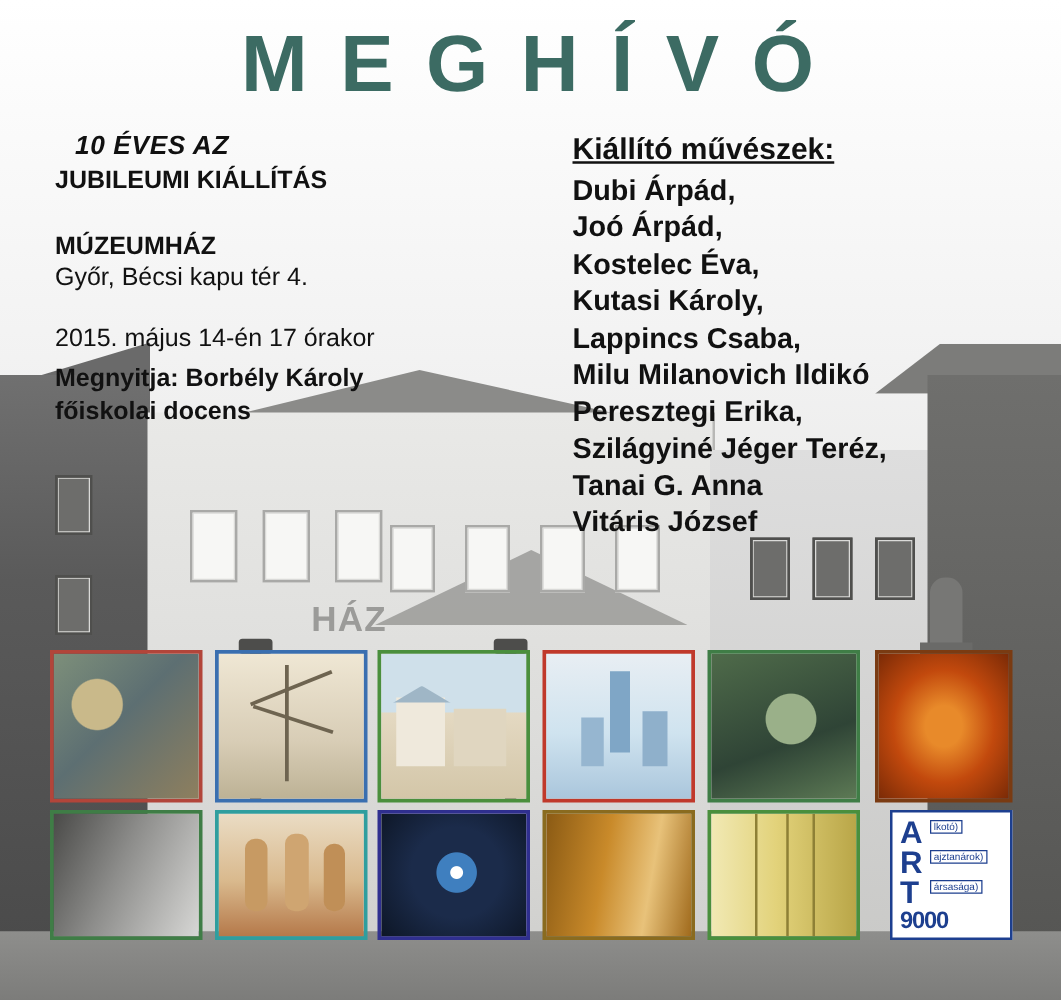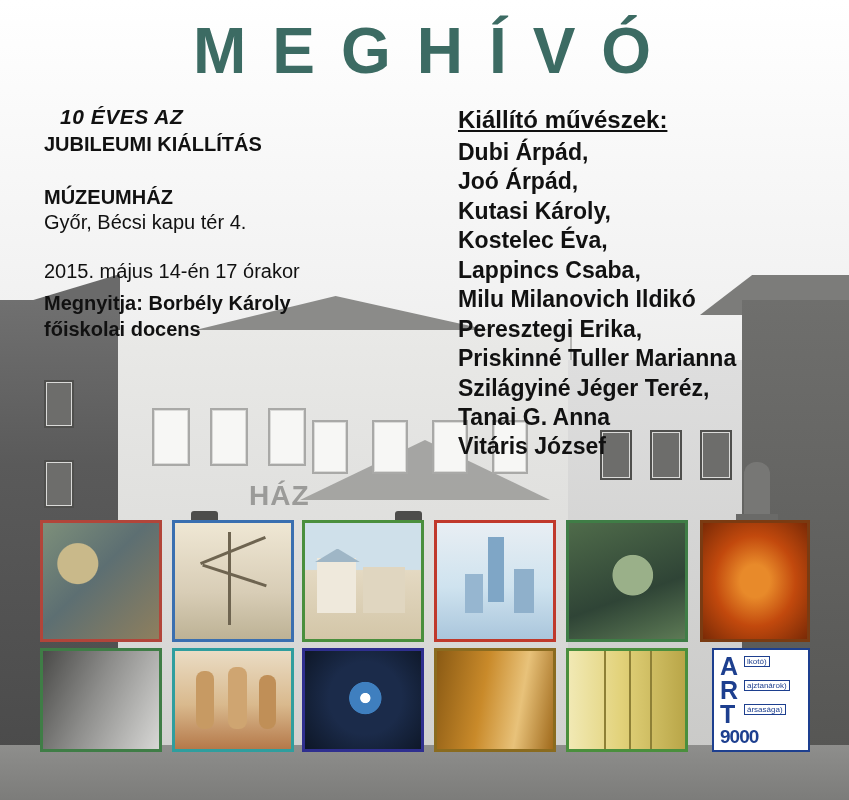--- a/index.html
+++ b/index.html
@@ -283,26 +283,25 @@
     <p class="l-reg">Győr, Bécsi kapu tér 4.</p>
     <p class="l-reg close">2015. május 14-én 17 órakor</p>
     <p class="l-open">Megnyitja: Borbély Károly</p>
     <p class="l-open">főiskolai docens</p>
   </div>
 
   <div class="right-col">
     <p class="r-head">Kiállító művészek:</p>
     <p class="r-item">Dubi Árpád,</p>
     <p class="r-item">Joó Árpád,</p>
+    <p class="r-item">Kostelec Éva,</p>
     <p class="r-item">Kutasi Károly,</p>
-    <p class="r-item">Kostelec Éva,</p>
     <p class="r-item">Lappincs Csaba,</p>
     <p class="r-item">Milu Milanovich Ildikó</p>
     <p class="r-item">Peresztegi Erika,</p>
-    <p class="r-item">Priskinné Tuller Marianna</p>
     <p class="r-item">Szilágyiné Jéger Teréz,</p>
     <p class="r-item">Tanai G. Anna</p>
     <p class="r-item">Vitáris József</p>
   </div>
 
   <div class="art" style="left:40px; top:520px; width:122px; height:122px; border:3px solid #b2453a;">
     <div class="inner" style="background:
         radial-gradient(circle at 30% 35%, #c9b98a 0 18%, transparent 19%),
         linear-gradient(135deg,#7d8f7a 0%, #5d6f72 45%, #8e7f5e 100%);"></div>
   </div>

